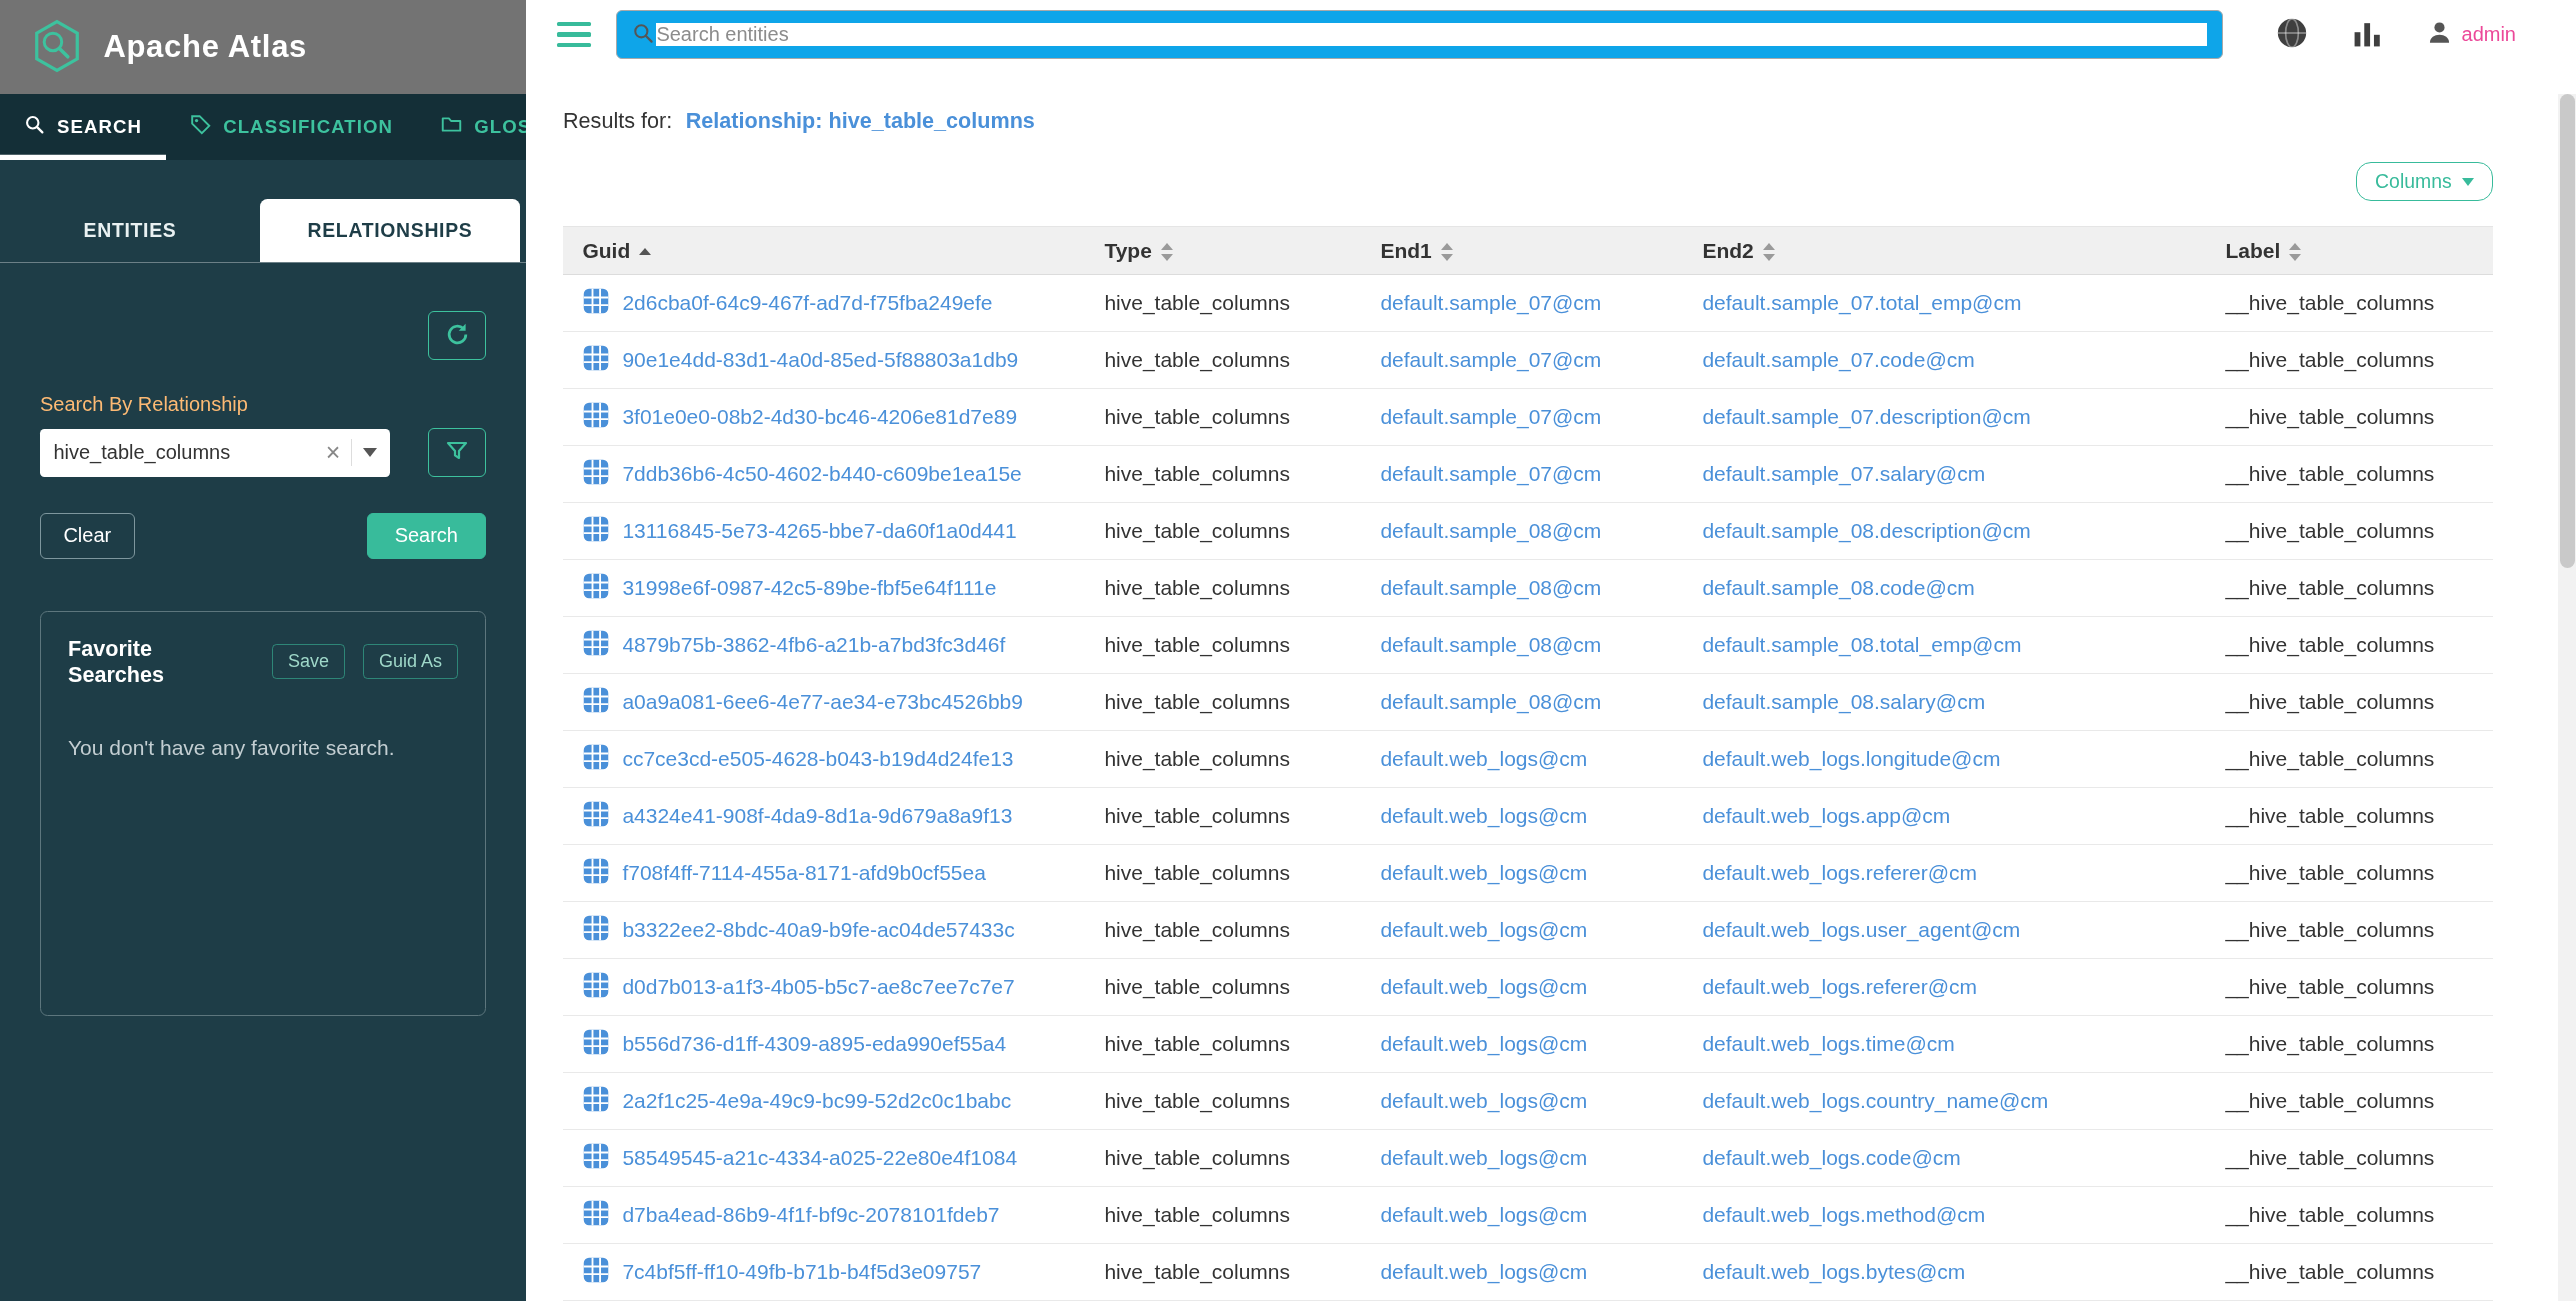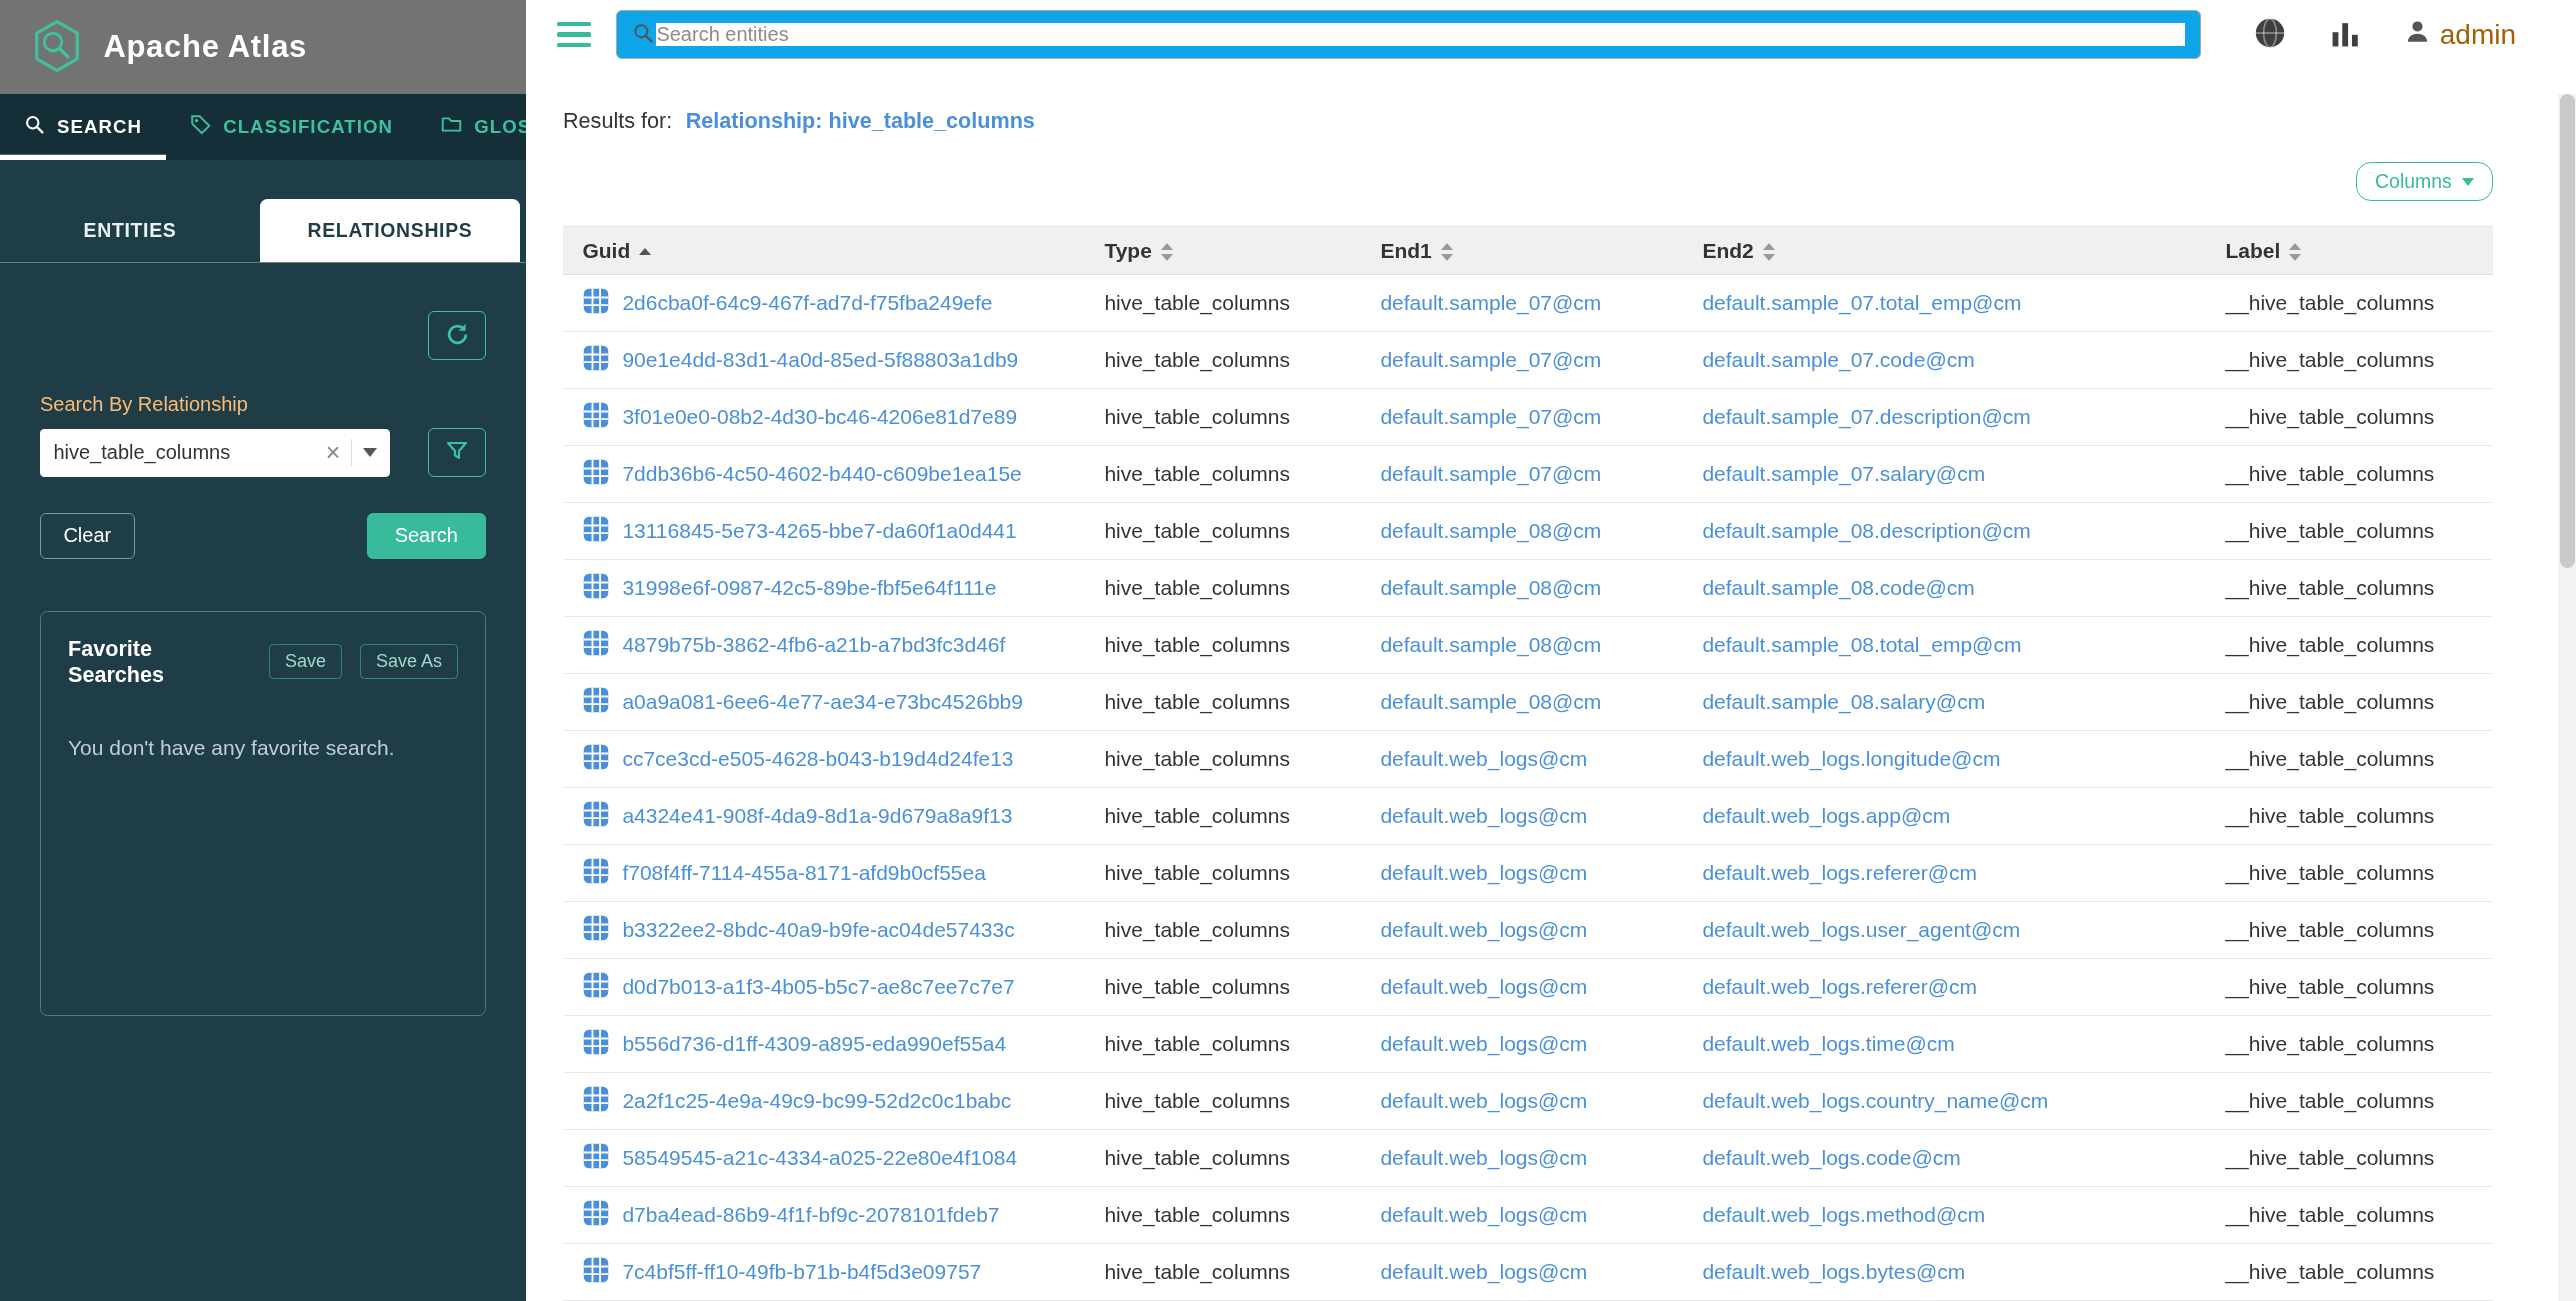--- a/index.html
+++ b/index.html
@@ -54,21 +54,21 @@
   .main { flex:1; display:flex; flex-direction:column; background:#fff; position:relative; overflow:hidden; }
   .topbar { height:94px; display:flex; align-items:center; gap:25px; padding:0 60px 0 31px; background:#fff; }
   .hamburger { width:34px; display:flex; flex-direction:column; gap:6px; cursor:pointer; }
   .hamburger i { display:block; height:4.5px; background:#38bb9b; border-radius:1.5px; }
   .searchbox { flex:1; height:49px; border:1.5px solid #a9a9a9; border-radius:6px; display:flex; align-items:center;
                padding:0 15px; gap:2px; background:#0ea5e9; }
   .searchbox input { flex:1; border:none; outline:none; font-size:20px; color:#333; font-family:"Liberation Sans", sans-serif; }
   .searchbox input::placeholder { color:#8c8c8c; }
   .top-icons { display:flex; align-items:center; gap:43px; margin-left:27px; }
   .user { display:flex; align-items:center; gap:9px; cursor:pointer; }
-  .user span { font-size:28px; color:#a16207; }
+  .user span { font-size:20px; color:#ec4899; }
 
   .content { padding:0 83px 0 37px; }
   .results-line { margin-top:39px; font-size:21.6px; color:#333; }
   .results-line a { color:#4a90d9; font-weight:700; text-decoration:none; margin-left:7.5px; cursor:pointer; }
 
   .columns-row { display:flex; justify-content:flex-end; margin-top:28px; }
   .columns-btn { display:flex; align-items:center; gap:10.4px; padding:7px 18px; background:#fff;
                  border:1.5px solid #38bb9b; border-radius:15px; color:#38bb9b; font-size:19.4px; cursor:pointer; }
   .columns-btn .caret-down { border-top-color:#38bb9b; border-left-width:6.7px; border-right-width:6.7px; border-top-width:8.2px; }
 
@@ -172,21 +172,21 @@
 
       <div class="btn-row">
         <button class="btn-outline">Clear</button>
         <button class="btn-teal">Search</button>
       </div>
 
       <div class="fav-panel">
         <div class="fav-head">
           <span class="fav-title">Favorite Searches</span>
           <button class="btn-mini">Save</button>
-          <button class="btn-mini">Save As</button>
+          <button class="btn-mini">Guid As</button>
         </div>
         <p class="fav-empty">You don't have any favorite search.</p>
       </div>
     </div>
   </aside>
 
   <div class="main">
 
     <header class="topbar">
       <div class="hamburger">

